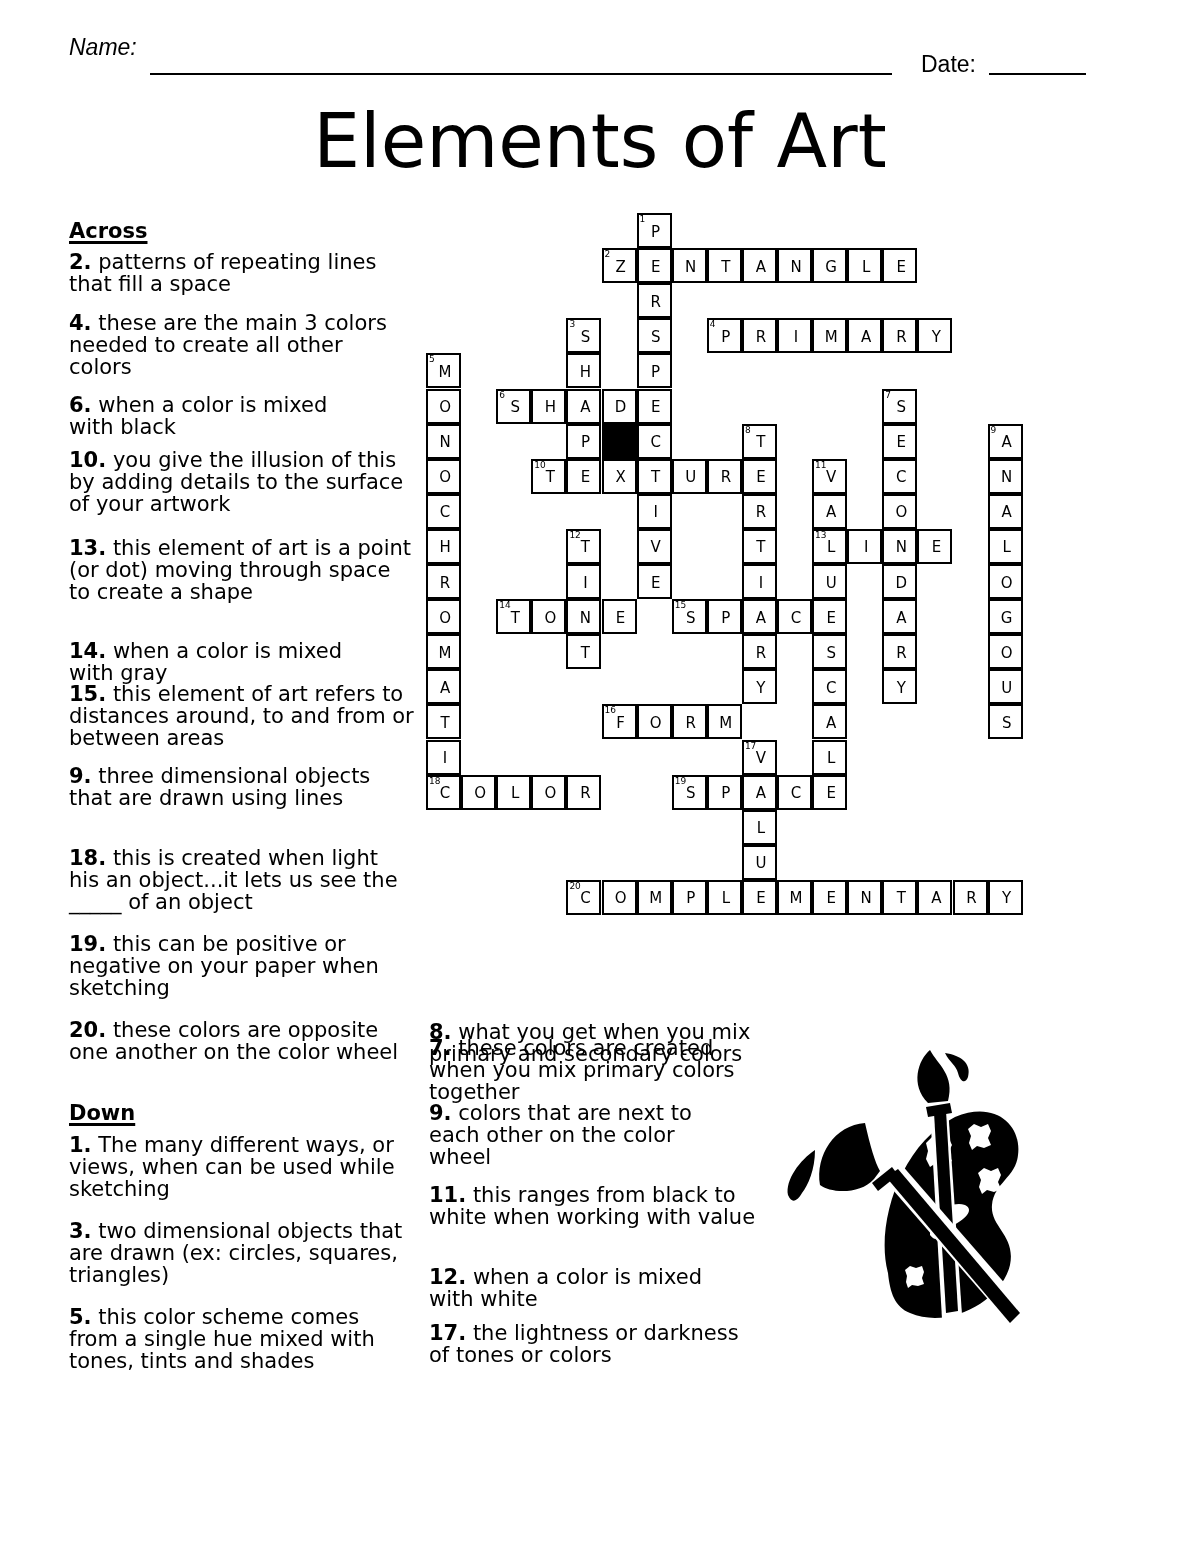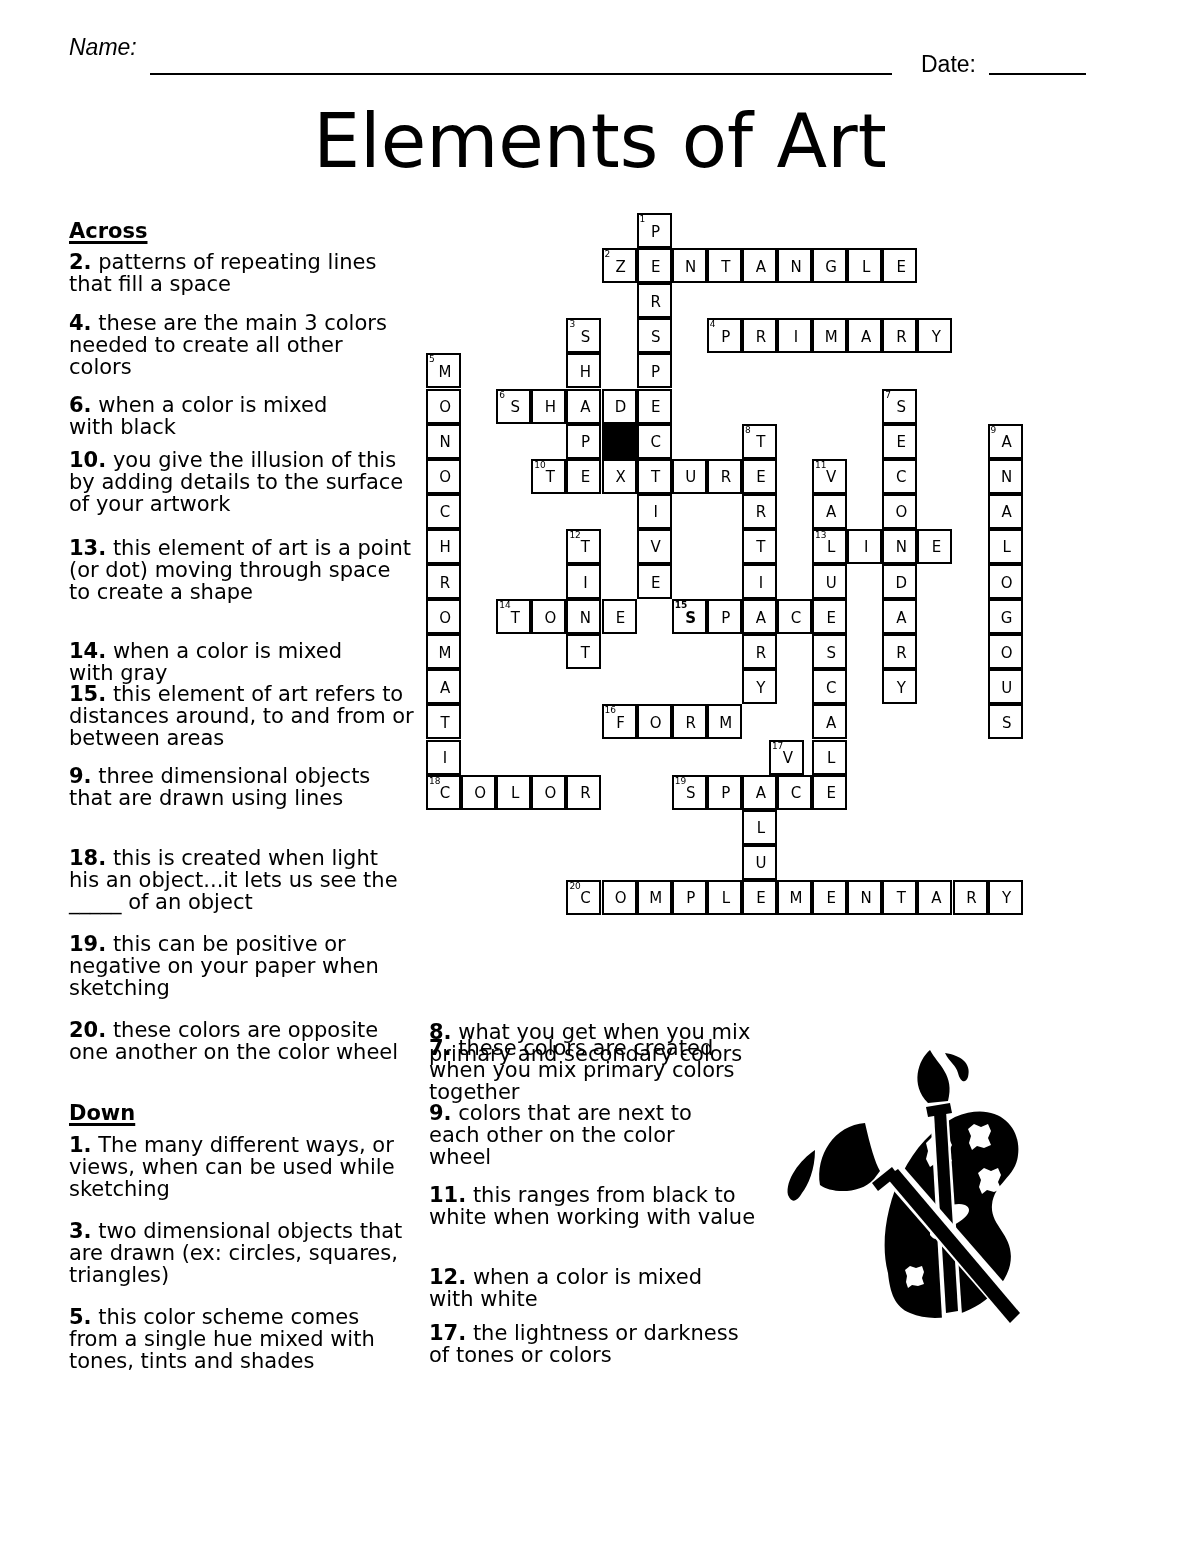--- a/index.html
+++ b/index.html
@@ -356,21 +356,21 @@
     <div class="cell" style="left: 70.2px; top: 386.1px;">
       <span class="cn">14</span>
       <span class="lt">T</span>
     </div>
     <div class="cell" style="left: 105.3px; top: 386.1px;">
       <span class="lt">O</span>
     </div>
     <div class="cell" style="left: 175.5px; top: 386.1px;">
       <span class="lt">E</span>
     </div>
-    <div class="cell" style="left: 245.7px; top: 386.1px; font-weight: bold;">
+    <div class="cell" style="left: 245.7px; top: 386.1px;">
       <span class="cn">15</span>
       <span class="lt">S</span>
     </div>
     <div class="cell" style="left: 280.8px; top: 386.1px;">
       <span class="lt">P</span>
     </div>
     <div class="cell" style="left: 351px; top: 386.1px;">
       <span class="lt">C</span>
     </div>
     <div class="cell" style="left: 175.5px; top: 491.4px;">
@@ -379,21 +379,21 @@
     </div>
     <div class="cell" style="left: 210.6px; top: 491.4px;">
       <span class="lt">O</span>
     </div>
     <div class="cell" style="left: 245.7px; top: 491.4px;">
       <span class="lt">R</span>
     </div>
     <div class="cell" style="left: 280.8px; top: 491.4px;">
       <span class="lt">M</span>
     </div>
-    <div class="cell" style="left: 315.9px; top: 526.5px; margin-left: 27px;">
+    <div class="cell" style="left: 315.9px; top: 526.5px;">
       <span class="cn">17</span>
       <span class="lt">V</span>
     </div>
     <div class="cell" style="left: 315.9px; top: 561.6px;">
       <span class="lt">A</span>
     </div>
     <div class="cell" style="left: 315.9px; top: 596.7px;">
       <span class="lt">L</span>
     </div>
     <div class="cell" style="left: 315.9px; top: 631.8px;">

